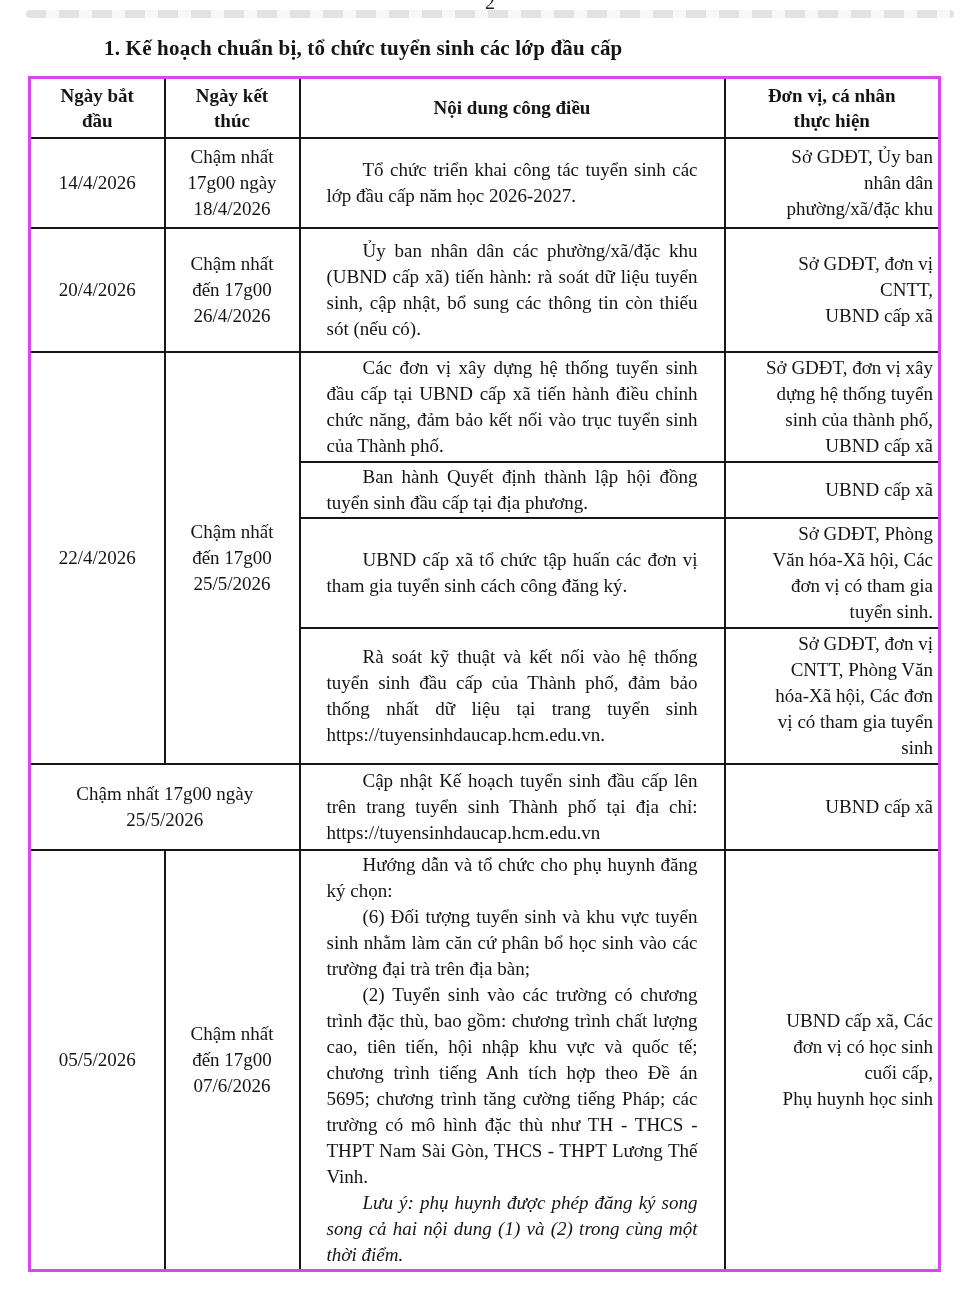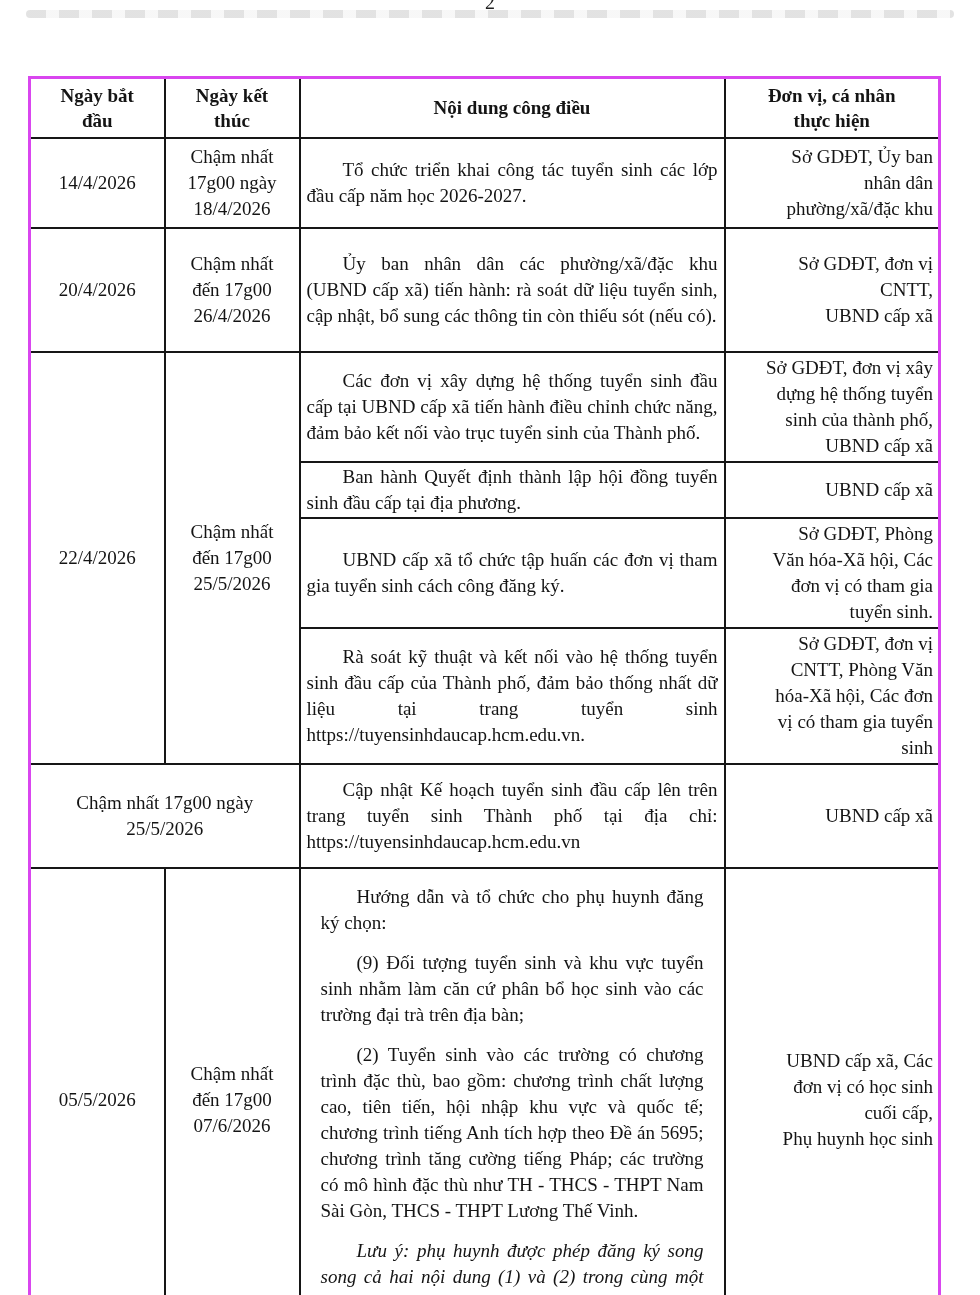--- a/index.html
+++ b/index.html
@@ -67,27 +67,27 @@
     line-height: 25px;
     padding: 2px 2px;
   }
   td.date {
     text-align: center;
     white-space: pre-line;
     padding: 2px 4px;
   }
   td.content {
     text-align: justify;
-    padding: 1px 6px;
+    padding: 1px 26px;
   }
   td.content.single {
     text-indent: 36px;
   }
   td.content p {
-    margin: 14px;
+    margin: 0;
     text-indent: 36px;
     text-align: justify;
   }
   td.unit {
     text-align: right;
     white-space: pre-line;
     padding: 2px 5px;
   }
   p.note {
     font-style: italic;
@@ -98,20 +98,21 @@
   }
 </style>
 </head>
 <body>
 
 <div class="page">
 
   <div class="page-number">2</div>
   <div class="scan-band"></div>
 
+  <h1 class="title">1. Kế hoạch chuẩn bị, tổ chức tuyển sinh các lớp đầu cấp</h1>
 
   <table class="schedule">
     <colgroup>
       <col style="width:135px">
       <col style="width:135px">
       <col style="width:425px">
       <col style="width:215px">
     </colgroup>
     <tbody>
       <tr style="height:60px">
@@ -170,35 +171,35 @@
       </tr>
       <tr style="height:126px">
         <td class="content single">Rà soát kỹ thuật và kết nối vào hệ thống tuyển sinh đầu cấp của Thành phố, đảm bảo thống nhất dữ liệu tại trang tuyển sinh https://tuyensinhdaucap.hcm.edu.vn.</td>
         <td class="unit">Sở GDĐT, đơn vị
 CNTT, Phòng Văn
 hóa-Xã hội, Các đơn
 vị có tham gia tuyển
 sinh</td>
       </tr>
 
-      <tr style="height:104px">
+      <tr style="height:86px">
         <td class="date" colspan="2">Chậm nhất 17g00 ngày
 25/5/2026</td>
         <td class="content single">Cập nhật Kế hoạch tuyển sinh đầu cấp lên trên trang tuyển sinh Thành phố tại địa chỉ: https://tuyensinhdaucap.hcm.edu.vn</td>
         <td class="unit">UBND cấp xã</td>
       </tr>
 
       <tr style="height:414px">
         <td class="date">05/5/2026</td>
         <td class="date">Chậm nhất
 đến 17g00
 07/6/2026</td>
         <td class="content">
           <p>Hướng dẫn và tổ chức cho phụ huynh đăng ký chọn:</p>
-          <p>(9) Đối tượng tuyển sinh và khu vực tuyển sinh nhằm làm căn cứ phân bổ học sinh vào các trường đại trà trên địa bàn;</p>
+          <p>(6) Đối tượng tuyển sinh và khu vực tuyển sinh nhằm làm căn cứ phân bổ học sinh vào các trường đại trà trên địa bàn;</p>
           <p>(2) Tuyển sinh vào các trường có chương trình đặc thù, bao gồm: chương trình chất lượng cao, tiên tiến, hội nhập khu vực và quốc tế; chương trình tiếng Anh tích hợp theo Đề án 5695; chương trình tăng cường tiếng Pháp; các trường có mô hình đặc thù như TH - THCS - THPT Nam Sài Gòn, THCS - THPT Lương Thế Vinh.</p>
           <p class="note"><span class="note-label">Lưu ý:</span><span> phụ huynh được phép đăng ký song song cả hai nội dung (1) và (2) trong cùng một thời điểm.</span></p>
         </td>
         <td class="unit">UBND cấp xã, Các
 đơn vị có học sinh
 cuối cấp,
 Phụ huynh học sinh</td>
       </tr>
     </tbody>
   </table>

